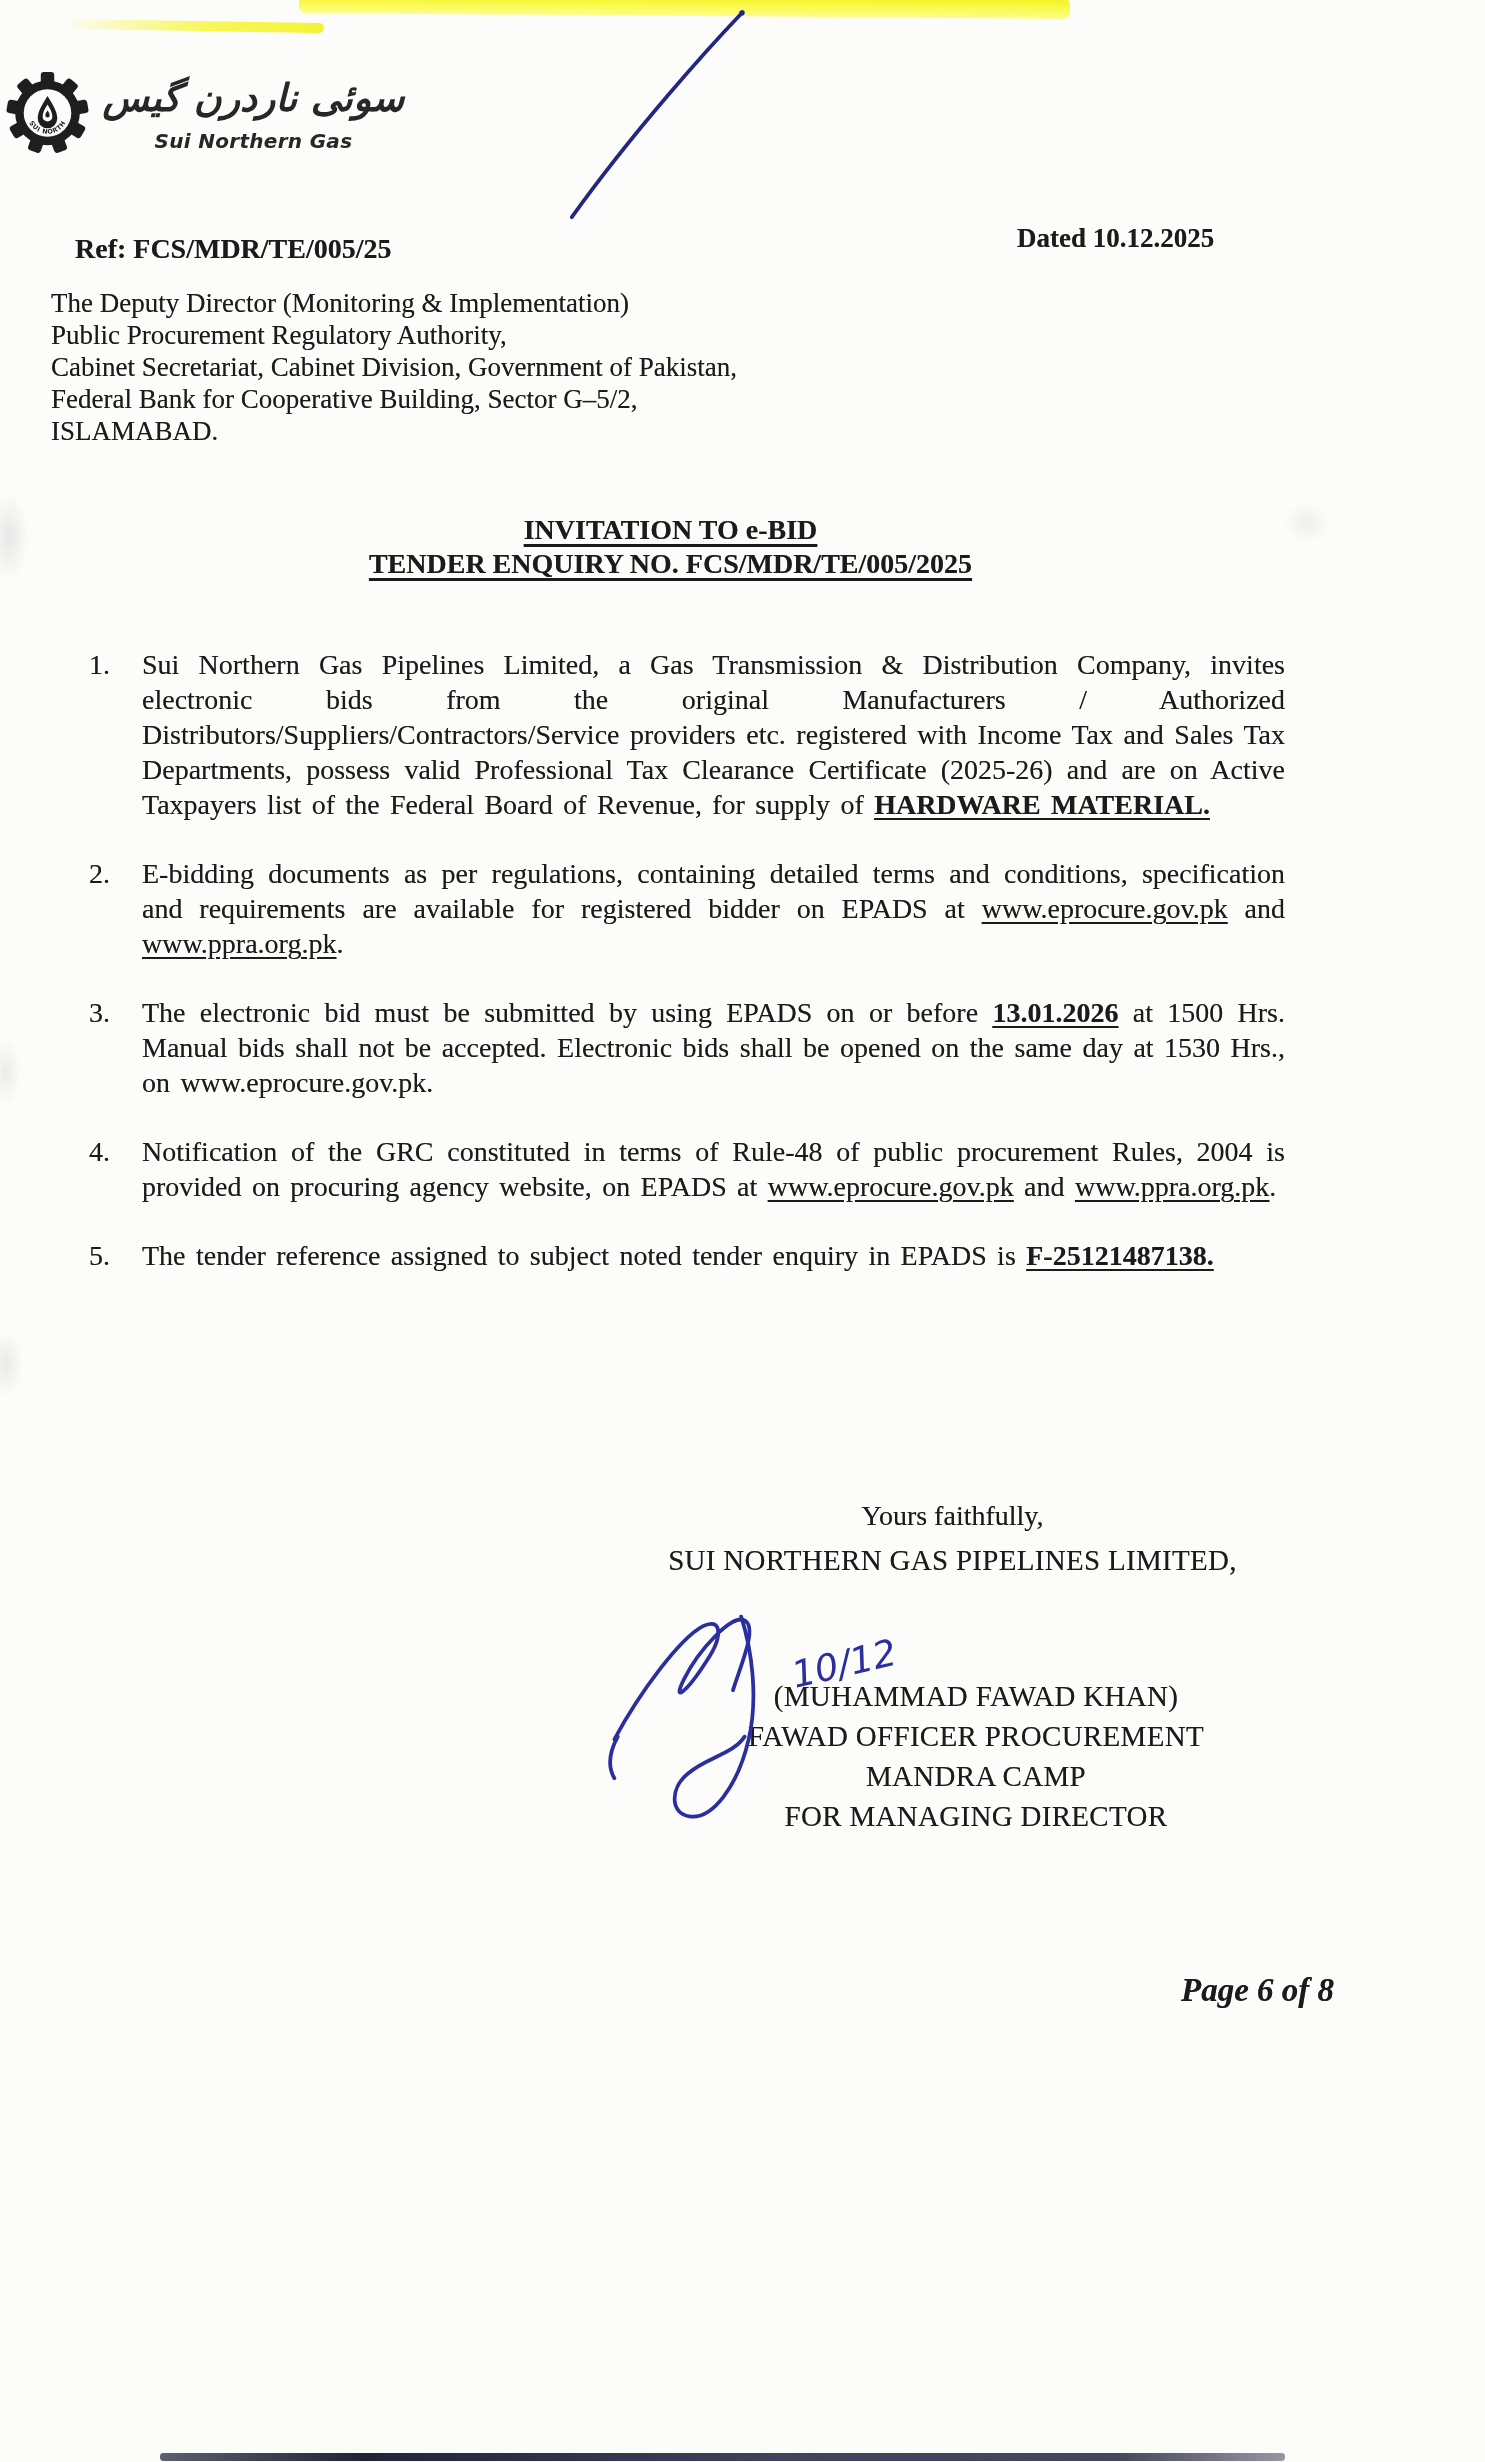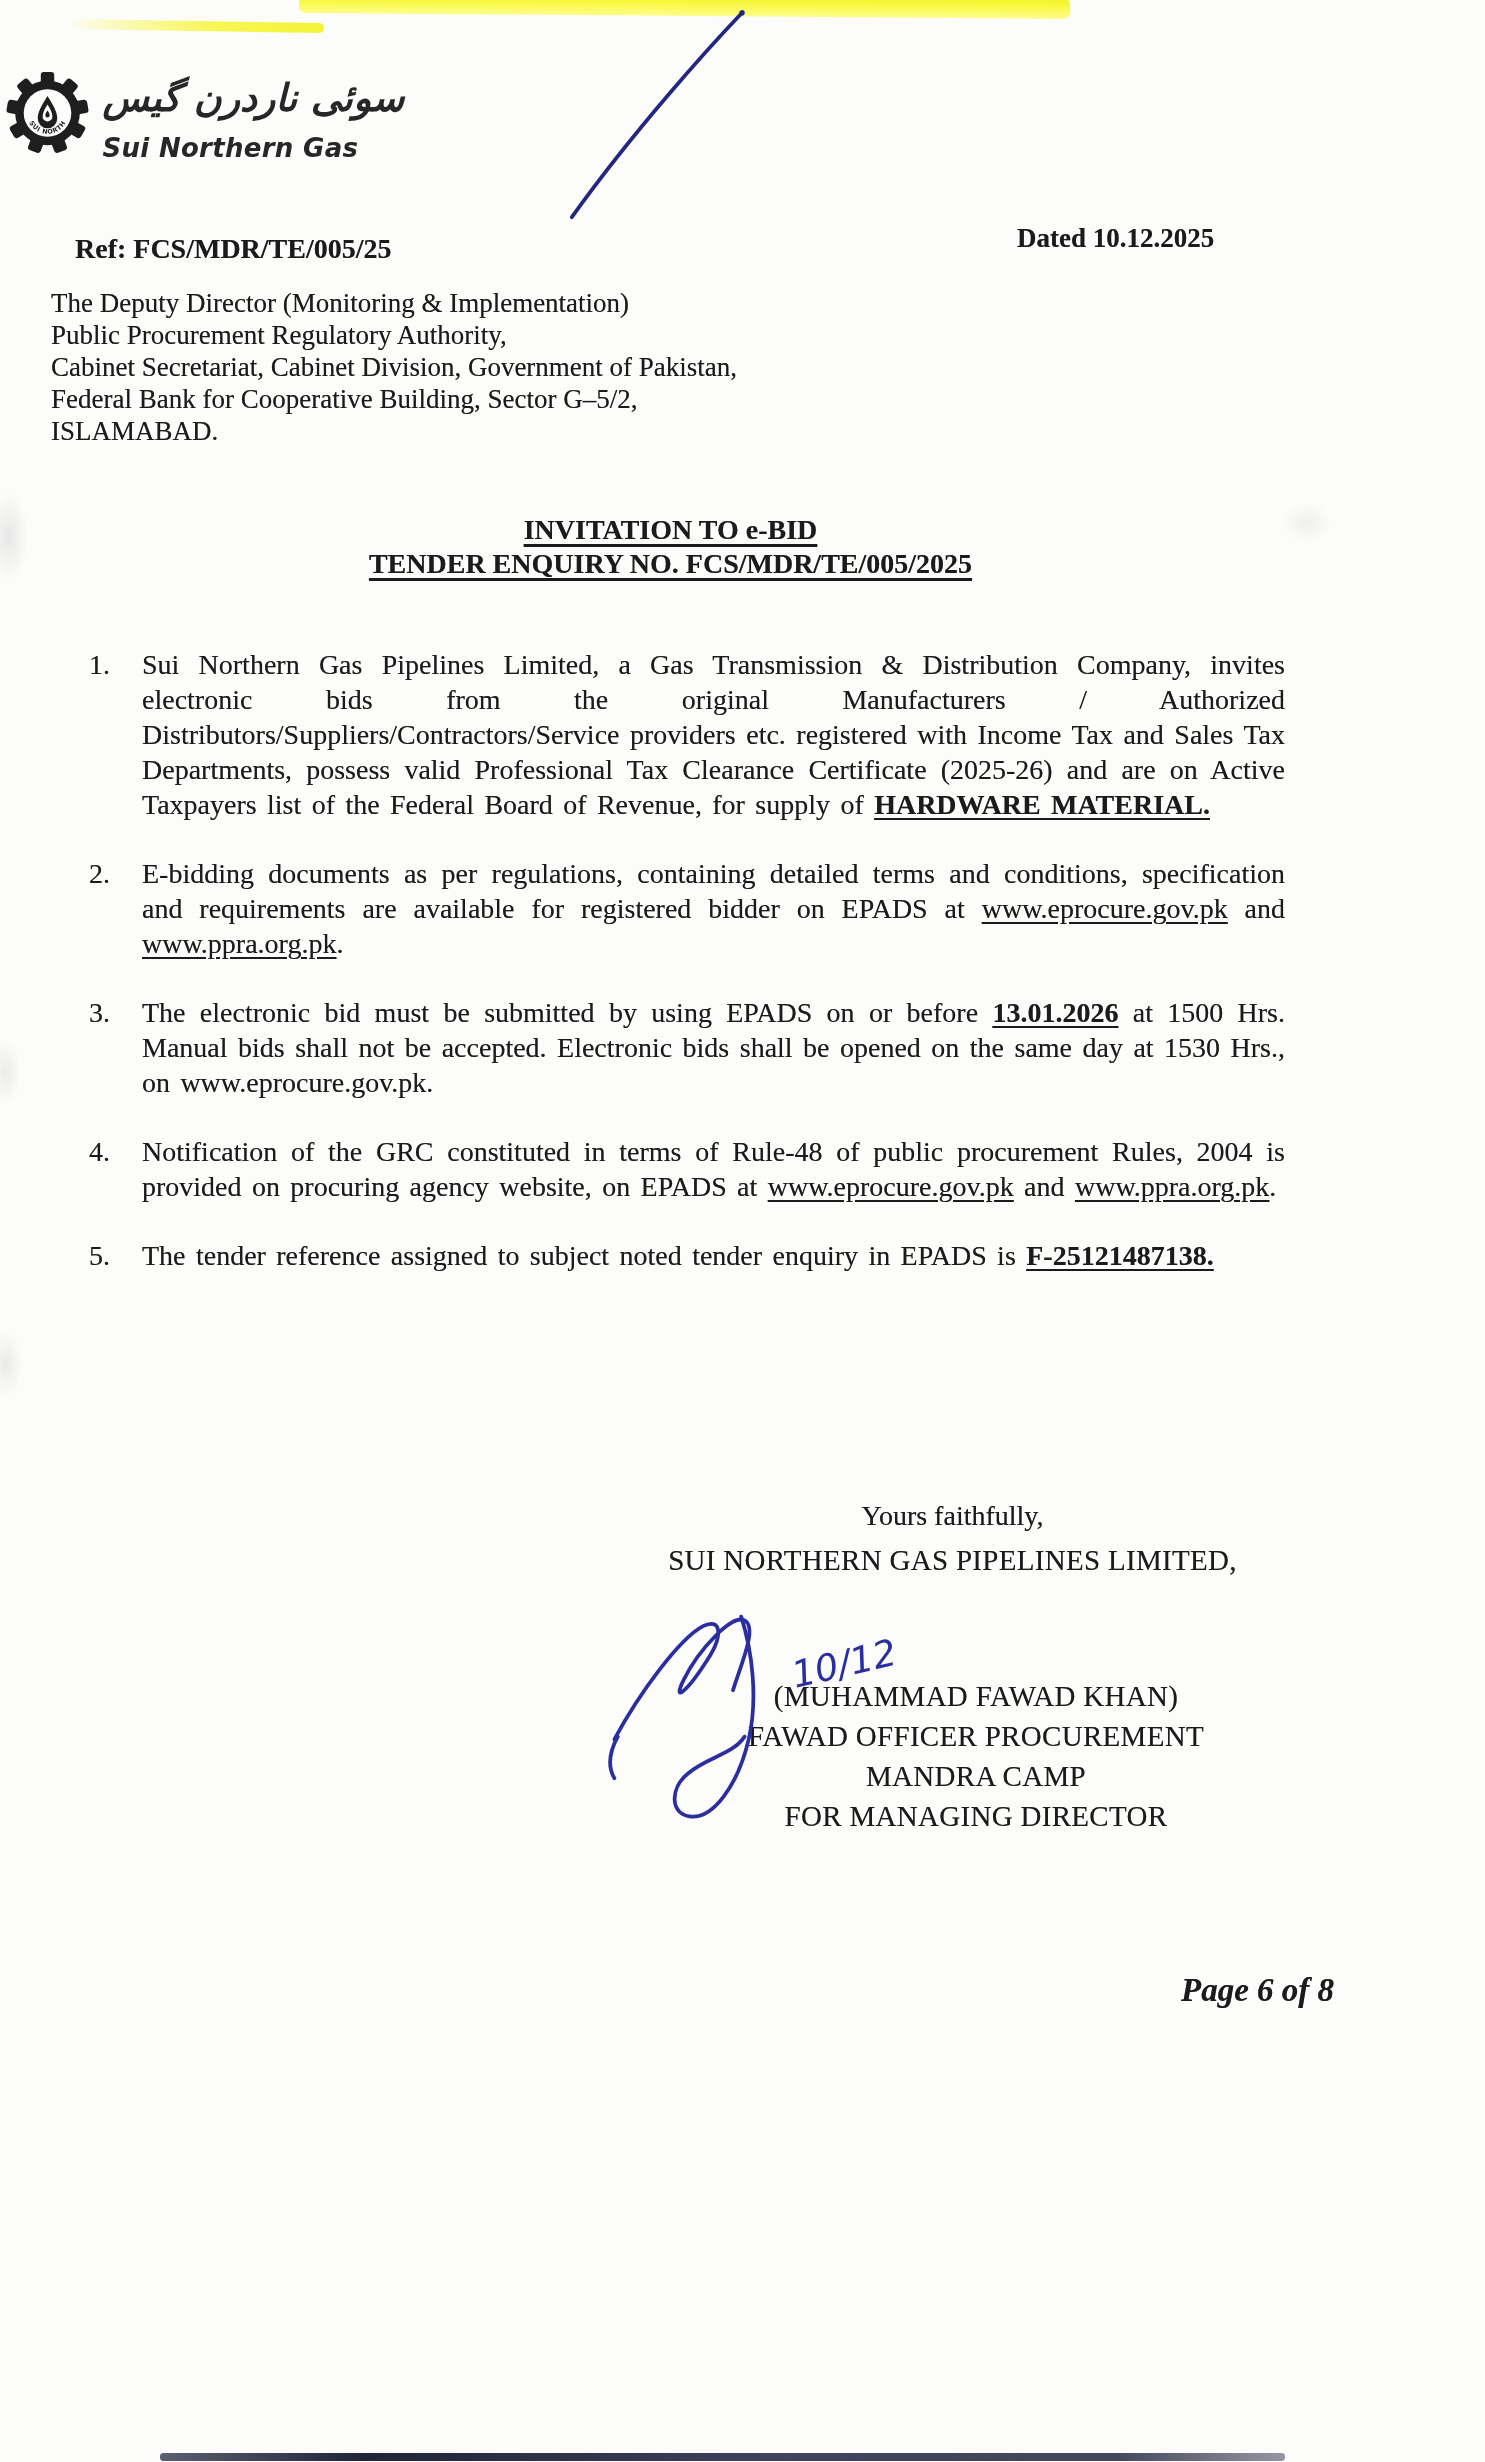--- a/index.html
+++ b/index.html
@@ -28,21 +28,21 @@
   .sp1{left:-12.3px;top:492px;width:41px;height:89px;background:radial-gradient(closest-side,rgba(120,120,128,.16),transparent);}
   .sp2{left:-9.6px;top:1038px;width:31px;height:68px;background:radial-gradient(closest-side,rgba(120,120,128,.13),transparent);}
   .sp3{left:-11px;top:1331px;width:34px;height:66px;background:radial-gradient(closest-side,rgba(120,120,128,.14),transparent);}
   .sp4{left:1283px;top:502px;width:48px;height:41px;background:radial-gradient(closest-side,rgba(140,140,148,.12),transparent);}
 
   
   .logo{position:absolute;left:5.5px;top:63px;width:423px;height:123px;}
   .emblem{position:absolute;left:0;top:0;}
   .logo-text{position:absolute;left:97px;top:15px;font-family:"DejaVu Sans","Liberation Sans",sans-serif;color:#272727;font-style:italic;}
   .logo-urdu{font-size:38px;font-weight:bold;direction:rtl;line-height:40px;letter-spacing:0;}
-  .logo-en{font-size:26px;font-weight:bold;line-height:33px;letter-spacing:0.3px;margin-top:14px;}
+  .logo-en{font-size:20px;font-weight:bold;line-height:33px;letter-spacing:0.3px;margin-top:7px;text-align:center;}
 
   .ref-line{position:absolute;left:51px;top:233px;font-size:28px;font-weight:bold;margin-left:24px;}
   .date-line{position:absolute;left:1017px;top:223px;font-size:27px;font-weight:bold;}
 
   .recipient{position:absolute;left:51px;top:287px;font-size:27px;line-height:32px;}
 
   
   .title-block{position:absolute;left:51px;top:513px;width:1239px;text-align:center;
     font-size:28px;font-weight:bold;line-height:34px;}
   .title-block .tl{text-decoration:underline;text-decoration-thickness:2.7px;text-underline-offset:4.8px;}

